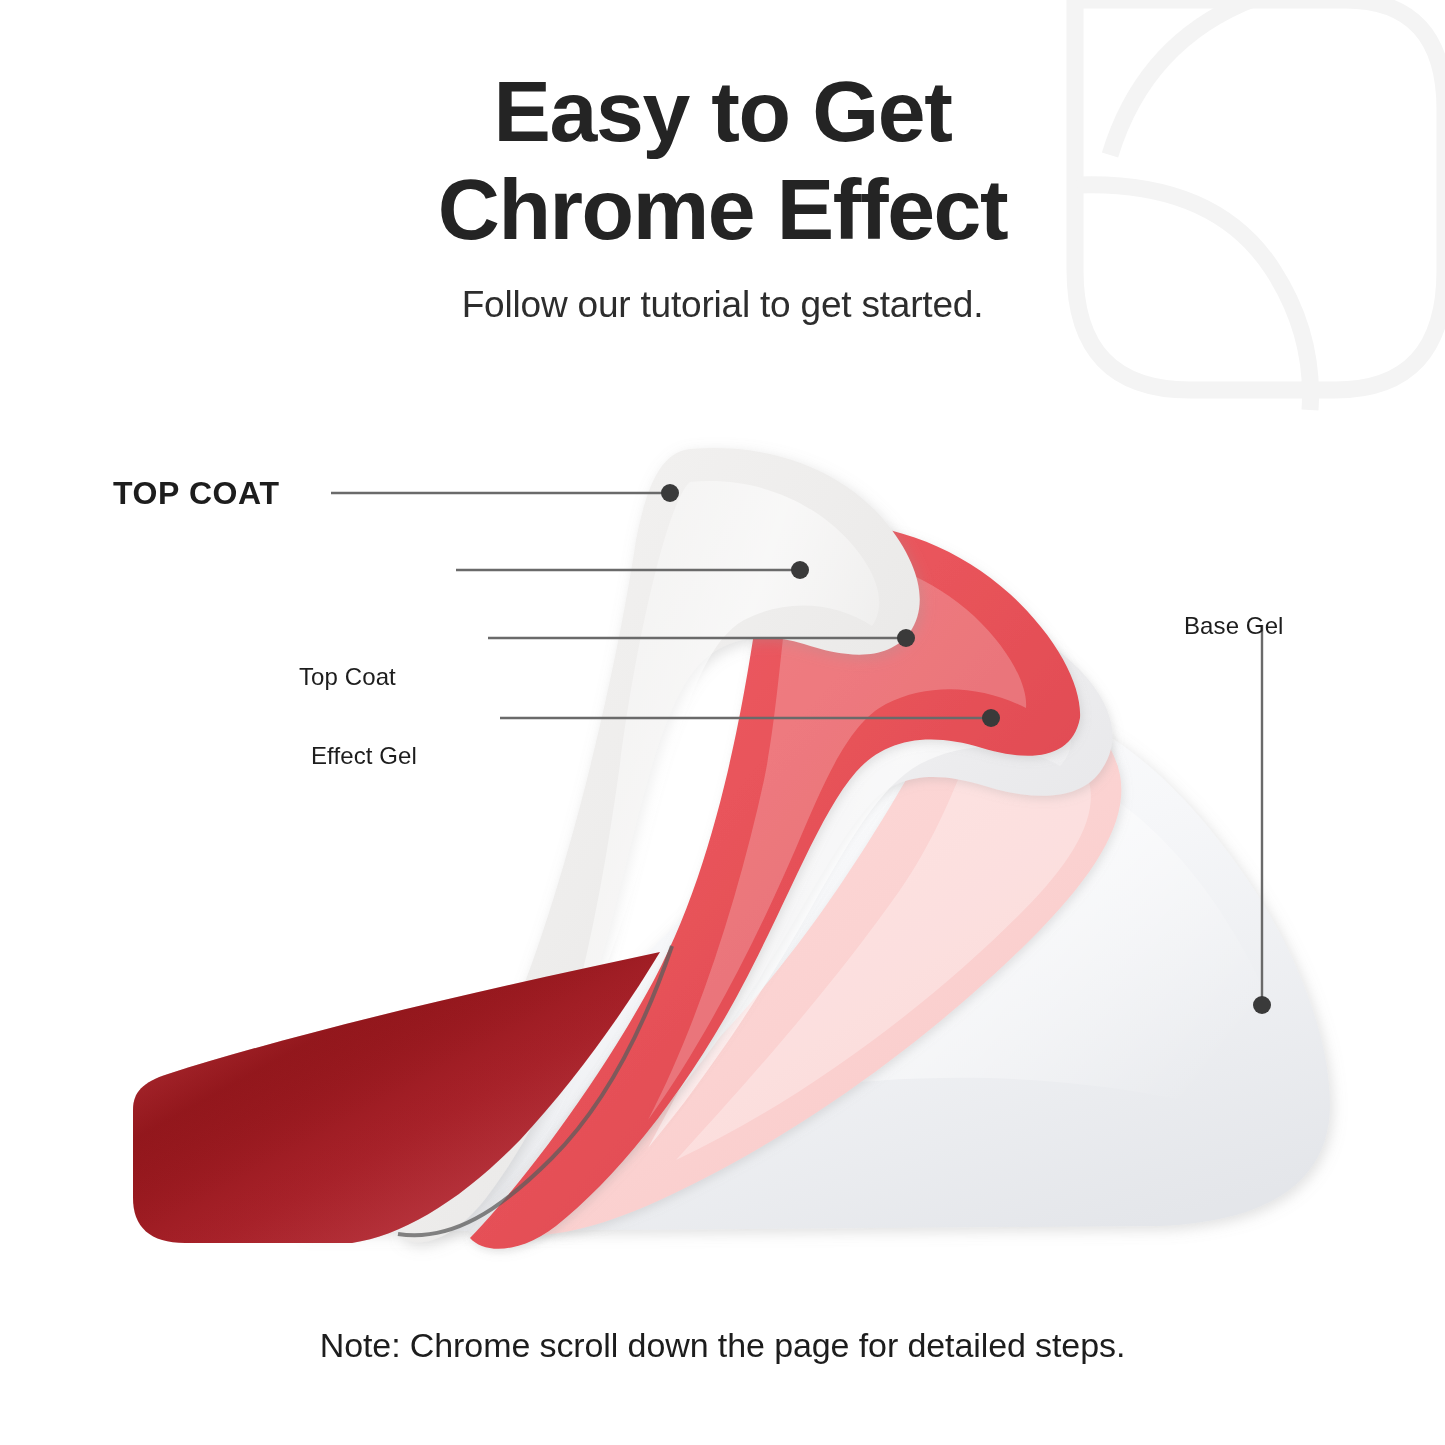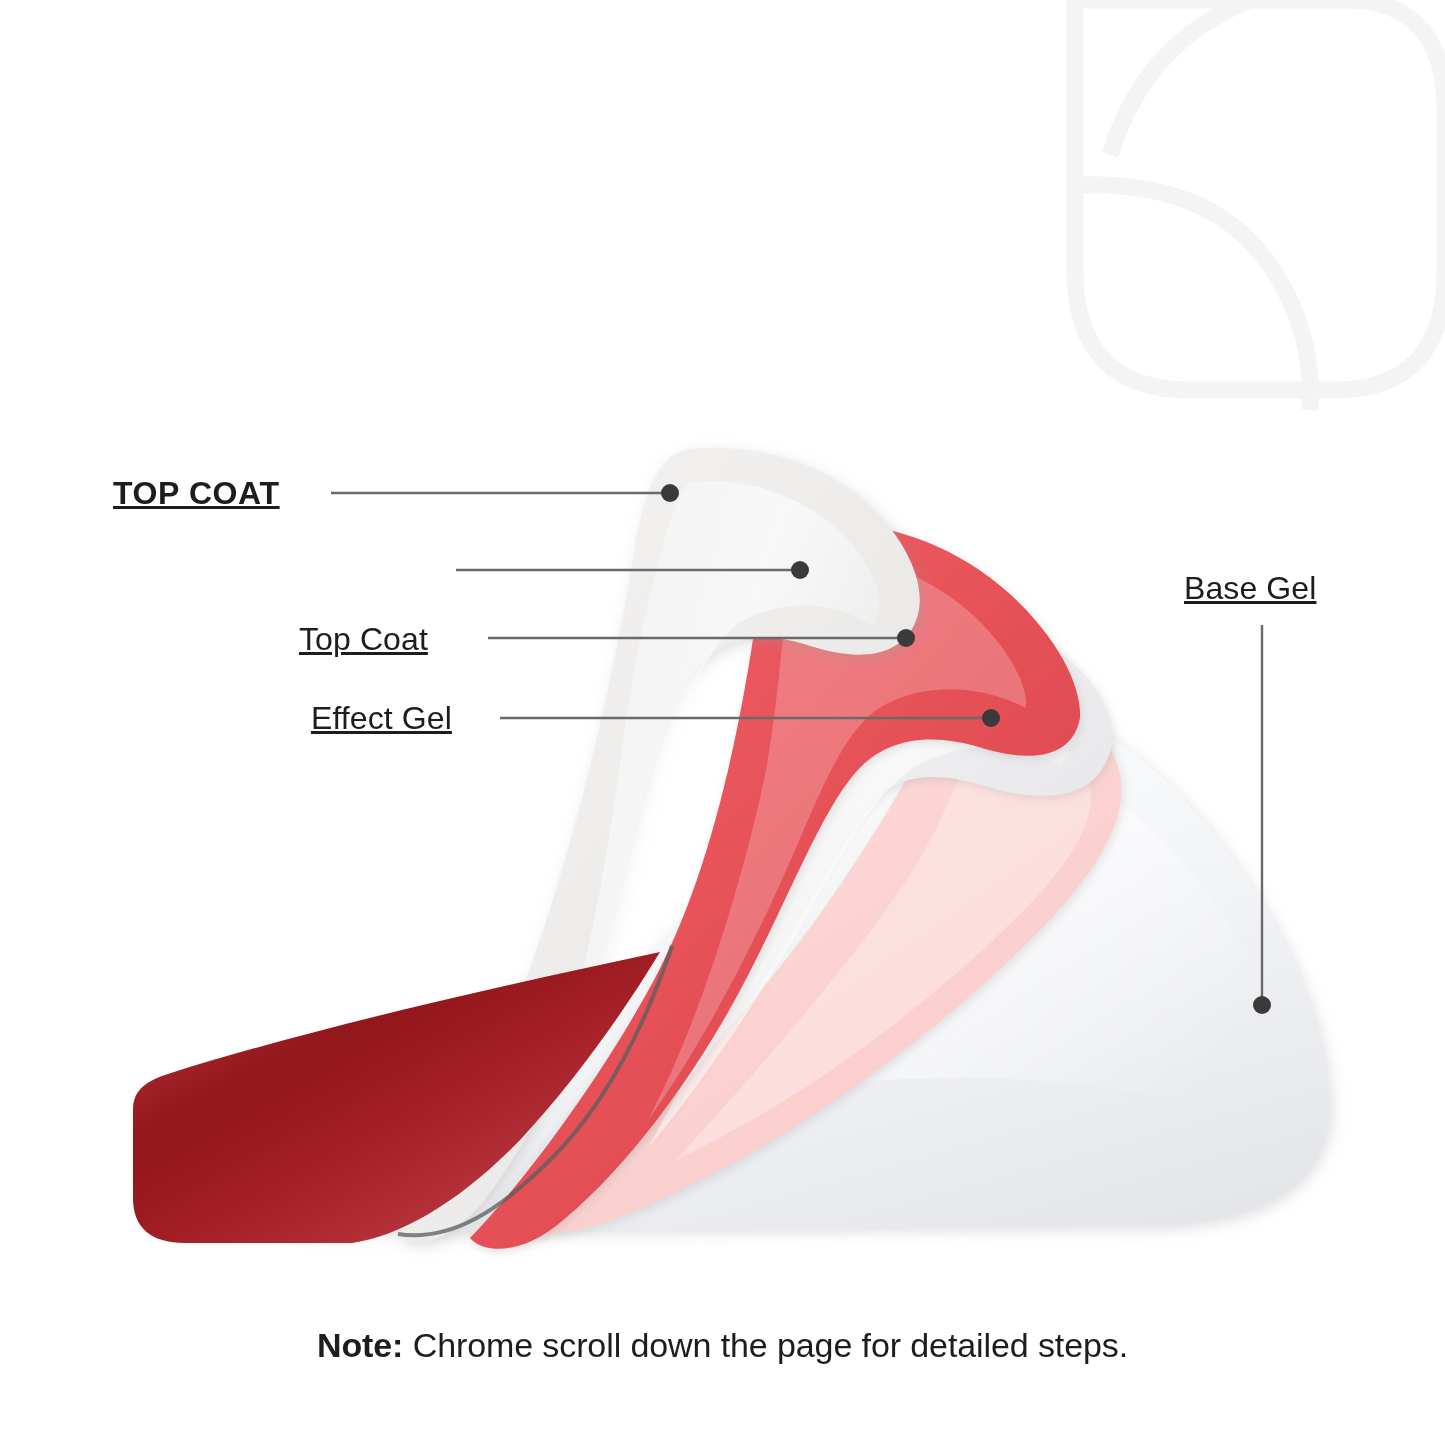--- a/index.html
+++ b/index.html
@@ -62,65 +62,72 @@
     left: 0;
     width: 1445px;
     height: 1445px;
   }
 
   
   .label {
     position: absolute;
     white-space: nowrap;
     color: #1d1d1d;
-    text-decoration: underline;
   }
   .label.bold {
     font-weight: 700;
     font-size: 32px;
     letter-spacing: 0.6px;
   }
   .label.light {
     font-weight: 400;
-    font-size: 32px;
+    font-size: 24px;
     letter-spacing: 0.1px;
+    margin-top: 42px;
   }
   #label-top-coat-strong  { left: 113px; top: 475px; }
   #label-chrome-powder    { left: 108px; top: 553px; }
   #label-top-coat         { left: 299px; top: 621px; }
   #label-color-gel        { left: 311px; top: 700px; }
   #label-base-gel         { left: 1184px; top: 570px; }
 
   
   #note {
     position: absolute;
     left: 0;
     top: 1326px;
     width: 1445px;
     text-align: center;
     font-size: 34px;
     color: #1d1d1d;
     letter-spacing: -0.1px;
   }
-  #note-prefix { font-weight: 700; }
+  #note-prefix { font-weight: 400; }
   #note-body   { font-weight: 400; }
 </style>
 </head>
 <body>
 
 <div id="page">
 
   <svg id="watermark" viewBox="0 0 470 470" xmlns="http://www.w3.org/2000/svg">
     <g fill="none" stroke="#f4f4f4" stroke-width="17">
       <path d="M 60 30 L 330 30 Q 430 30 430 140 L 430 300 Q 430 420 320 420 L 175 420 Q 60 420 60 300 Z"></path>
       <path d="M 62 215 Q 200 210 258 300 Q 300 365 295 440"></path>
       <path d="M 240 28 Q 130 70 95 185"></path>
     </g>
   </svg>
 
+  <div id="header">
+    <h1 id="title">
+      <span class="line">Easy to Get</span>
+      <span class="line">Chrome Effect</span>
+    </h1>
+    <p id="subtitle">Follow our tutorial to get started.</p>
+  </div>
 
   <svg id="illustration" viewBox="0 0 1445 1445" xmlns="http://www.w3.org/2000/svg">
     <defs>
 
       <linearGradient id="gTopCoat" x1="0" y1="0" x2="1" y2="1">
         <stop offset="0%" stop-color="#f5f4f3"></stop>
         <stop offset="45%" stop-color="#eeedec"></stop>
         <stop offset="100%" stop-color="#e2e1e0"></stop>
       </linearGradient>
 

